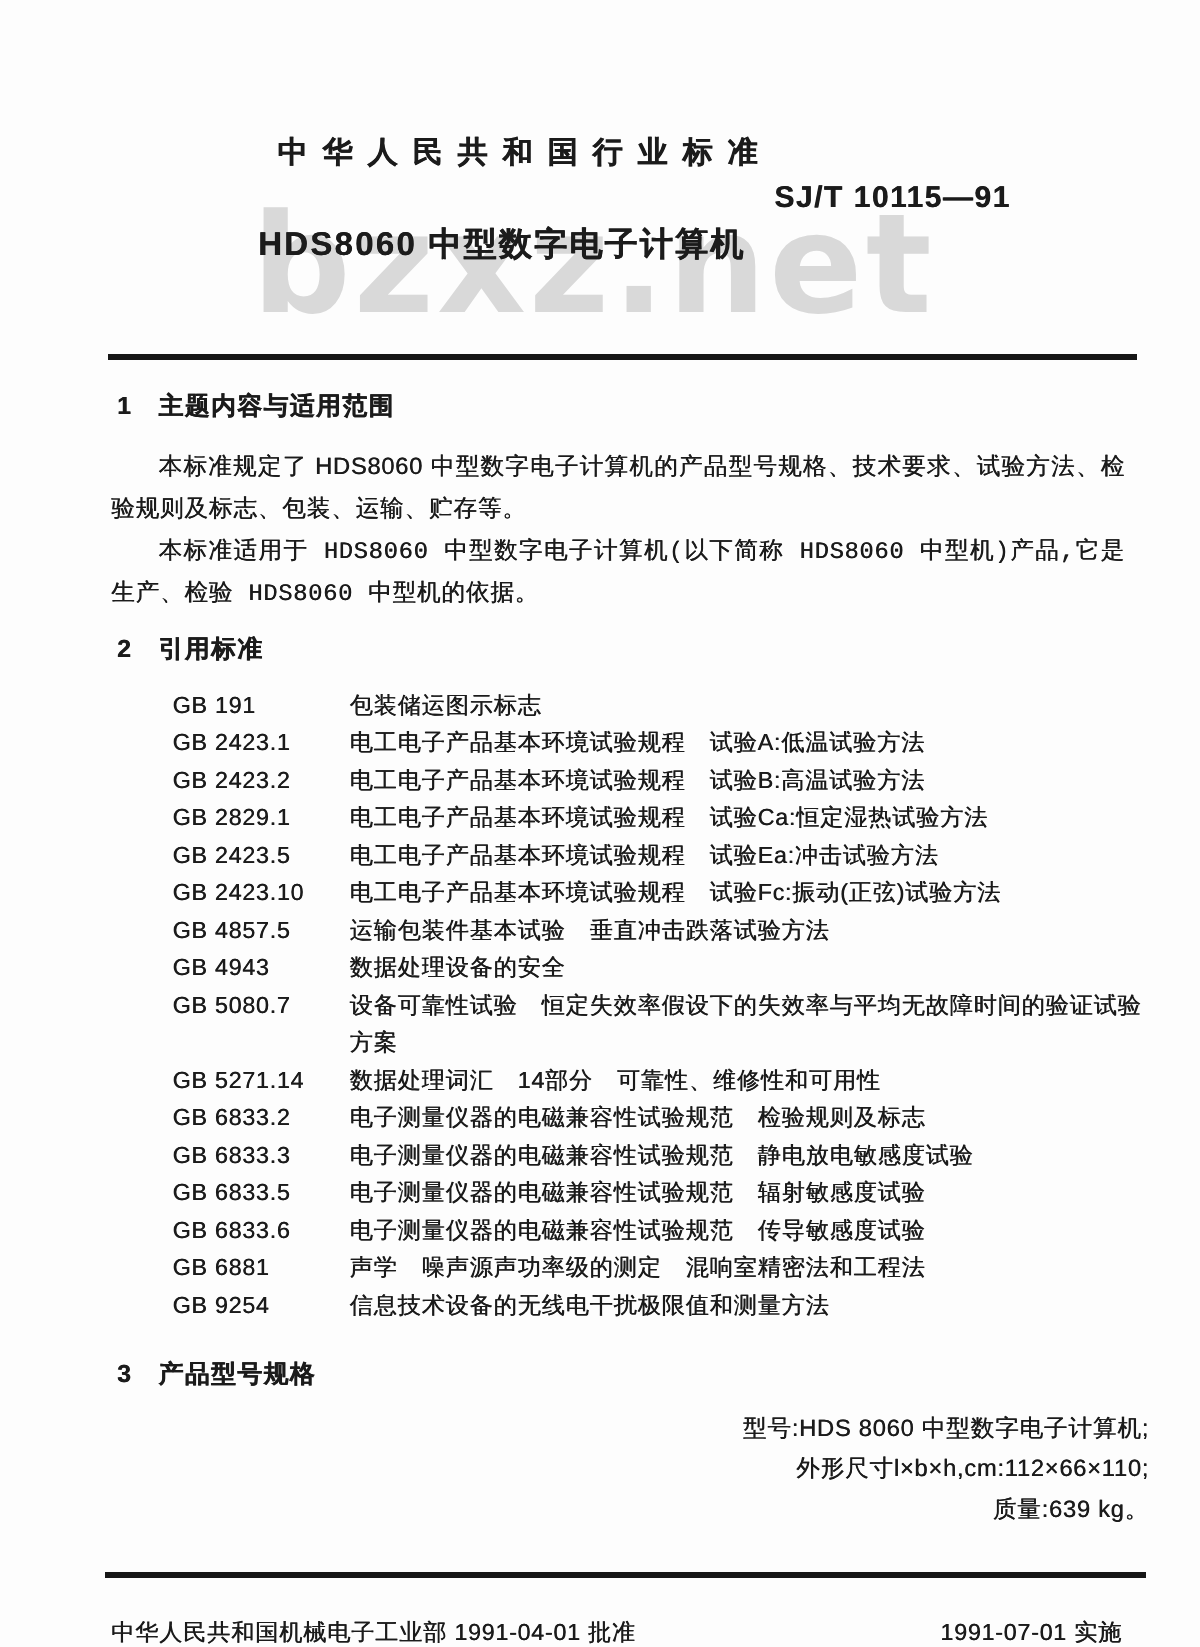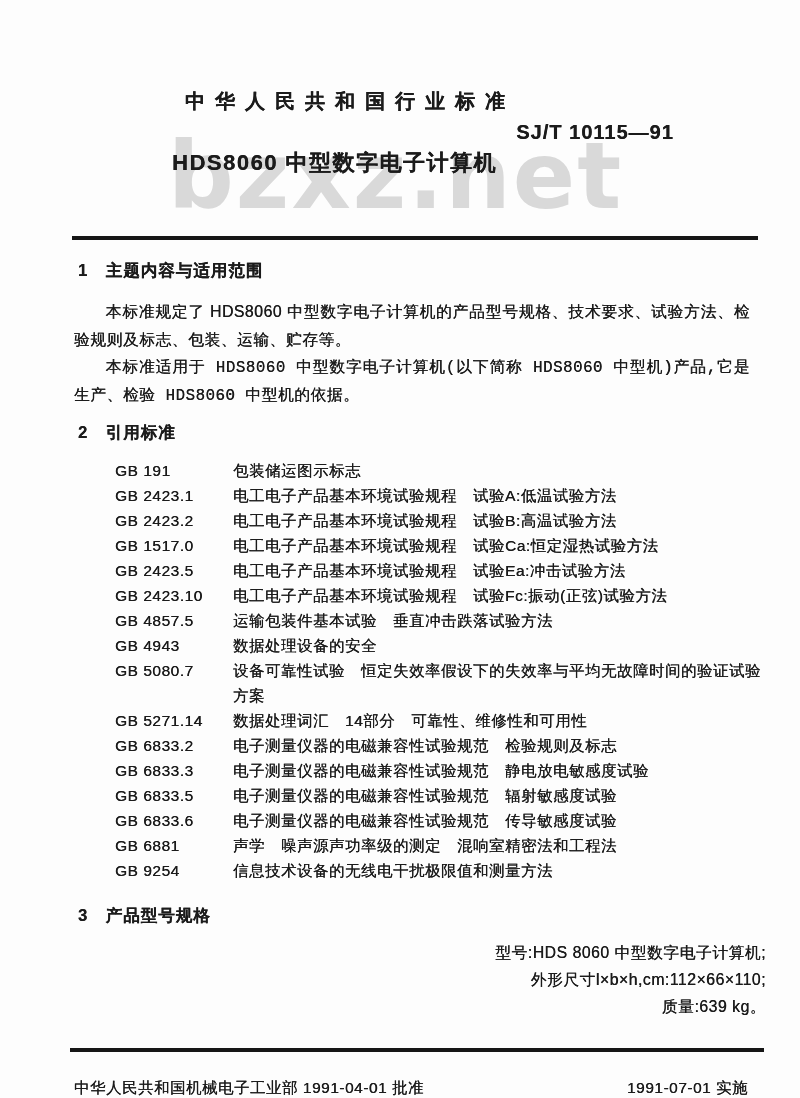--- a/index.html
+++ b/index.html
@@ -101,21 +101,21 @@
         </div>
         <div class="ref-row">
           <span class="ref-code">GB 2423.1</span>
           <span class="ref-title">电工电子产品基本环境试验规程　试验A:低温试验方法</span>
         </div>
         <div class="ref-row">
           <span class="ref-code">GB 2423.2</span>
           <span class="ref-title">电工电子产品基本环境试验规程　试验B:高温试验方法</span>
         </div>
         <div class="ref-row">
-          <span class="ref-code">GB 1517.0</span>
+          <span class="ref-code">GB 2829.1</span>
           <span class="ref-title">电工电子产品基本环境试验规程　试验Ca:恒定湿热试验方法</span>
         </div>
         <div class="ref-row">
           <span class="ref-code">GB 2423.5</span>
           <span class="ref-title">电工电子产品基本环境试验规程　试验Ea:冲击试验方法</span>
         </div>
         <div class="ref-row">
           <span class="ref-code">GB 2423.10</span>
           <span class="ref-title">电工电子产品基本环境试验规程　试验Fc:振动(正弦)试验方法</span>
         </div>

